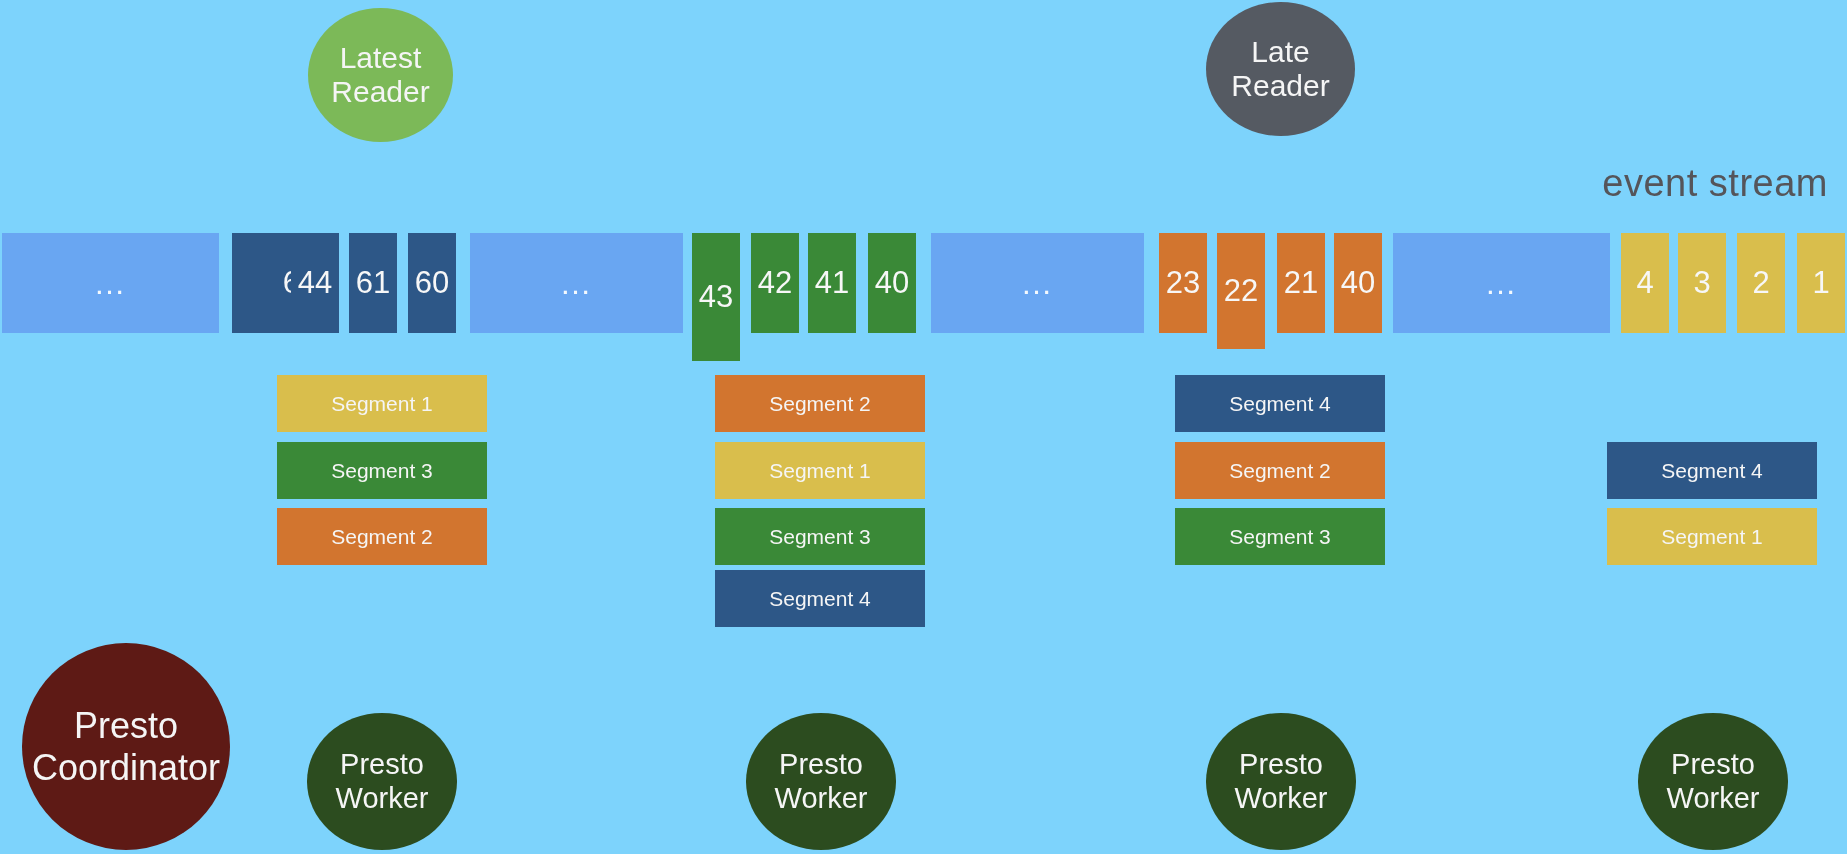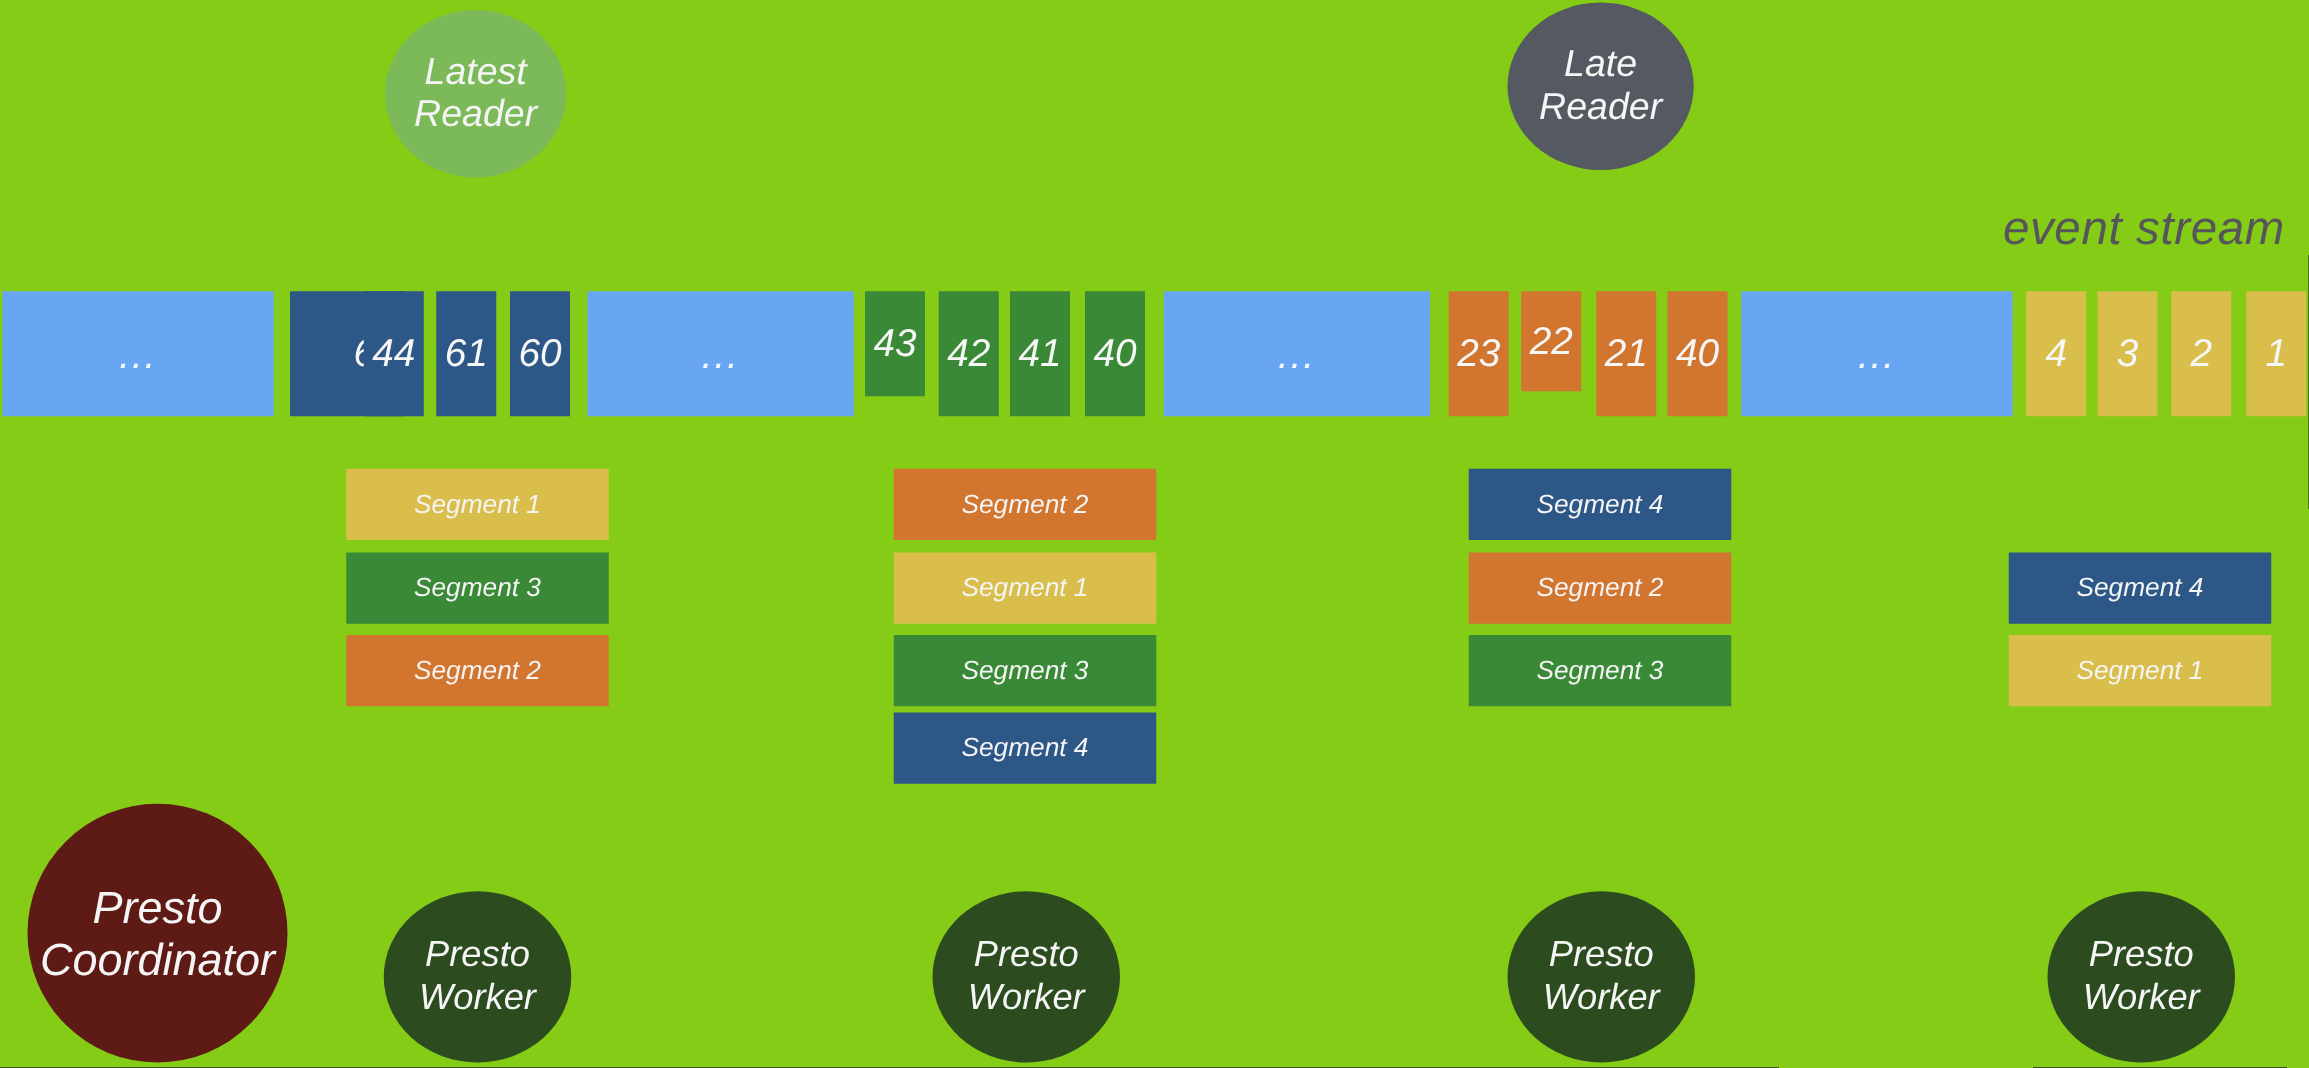--- a/index.html
+++ b/index.html
@@ -64,21 +64,21 @@
     display: flex;
     align-items: center;
     justify-content: center;
     font-size: 21px;
     color: #F5F5F5;
   }
 </style>
 </head>
 <body>
 
-<div id="diagram" style="background: #84cc16; font-style: italic;">
+<div id="diagram" style="background: #7dd3fc;">
 
   <div class="circle latest-reader" style="background: rgb(124, 185, 88);">
     <span class="circle-label">Latest
 Reader</span>
   </div>
   <div class="circle late-reader" style="background: rgb(85, 90, 98);">
     <span class="circle-label">Late
 Reader</span>
   </div>
 
@@ -96,39 +96,39 @@
       </div>
       <div class="stream-box event-box" style="left: 349px; top: 233px; width: 48px; height: 100px; background: rgb(45, 87, 135);">
         <span>61</span>
       </div>
       <div class="stream-box event-box" style="left: 408px; top: 233px; width: 48px; height: 100px; background: rgb(45, 87, 135);">
         <span>60</span>
       </div>
       <div class="stream-box gap-box" style="left: 470px; top: 233px; width: 213px; height: 100px; background: rgb(105, 166, 242);">
         <span>…</span>
       </div>
-      <div class="stream-box event-box" style="left: 692px; top: 233px; width: 48px; height: 84px; background: rgb(58, 137, 55);">
+      <div class="stream-box event-box" style="left: 692px; top: 233px; width: 48px; height: 128px; background: rgb(58, 137, 55);">
         <span>43</span>
       </div>
       <div class="stream-box event-box" style="left: 751px; top: 233px; width: 48px; height: 100px; background: rgb(58, 137, 55);">
         <span>42</span>
       </div>
       <div class="stream-box event-box" style="left: 808px; top: 233px; width: 48px; height: 100px; background: rgb(58, 137, 55);">
         <span>41</span>
       </div>
       <div class="stream-box event-box" style="left: 868px; top: 233px; width: 48px; height: 100px; background: rgb(58, 137, 55);">
         <span>40</span>
       </div>
       <div class="stream-box gap-box" style="left: 931px; top: 233px; width: 213px; height: 100px; background: rgb(105, 166, 242);">
         <span>…</span>
       </div>
       <div class="stream-box event-box" style="left: 1159px; top: 233px; width: 48px; height: 100px; background: rgb(210, 117, 47);">
         <span>23</span>
       </div>
-      <div class="stream-box event-box" style="left: 1217px; top: 233px; width: 48px; height: 80px; background: rgb(210, 117, 47); justify-content: center;">
+      <div class="stream-box event-box" style="left: 1217px; top: 233px; width: 48px; height: 116px; background: rgb(210, 117, 47); justify-content: center;">
         <span>22</span>
       </div>
       <div class="stream-box event-box" style="left: 1277px; top: 233px; width: 48px; height: 100px; background: rgb(210, 117, 47);">
         <span>21</span>
       </div>
       <div class="stream-box event-box" style="left: 1334px; top: 233px; width: 48px; height: 100px; background: rgb(210, 117, 47);">
         <span>40</span>
       </div>
       <div class="stream-box gap-box" style="left: 1393px; top: 233px; width: 217px; height: 100px; background: rgb(105, 166, 242);">
         <span>…</span>

